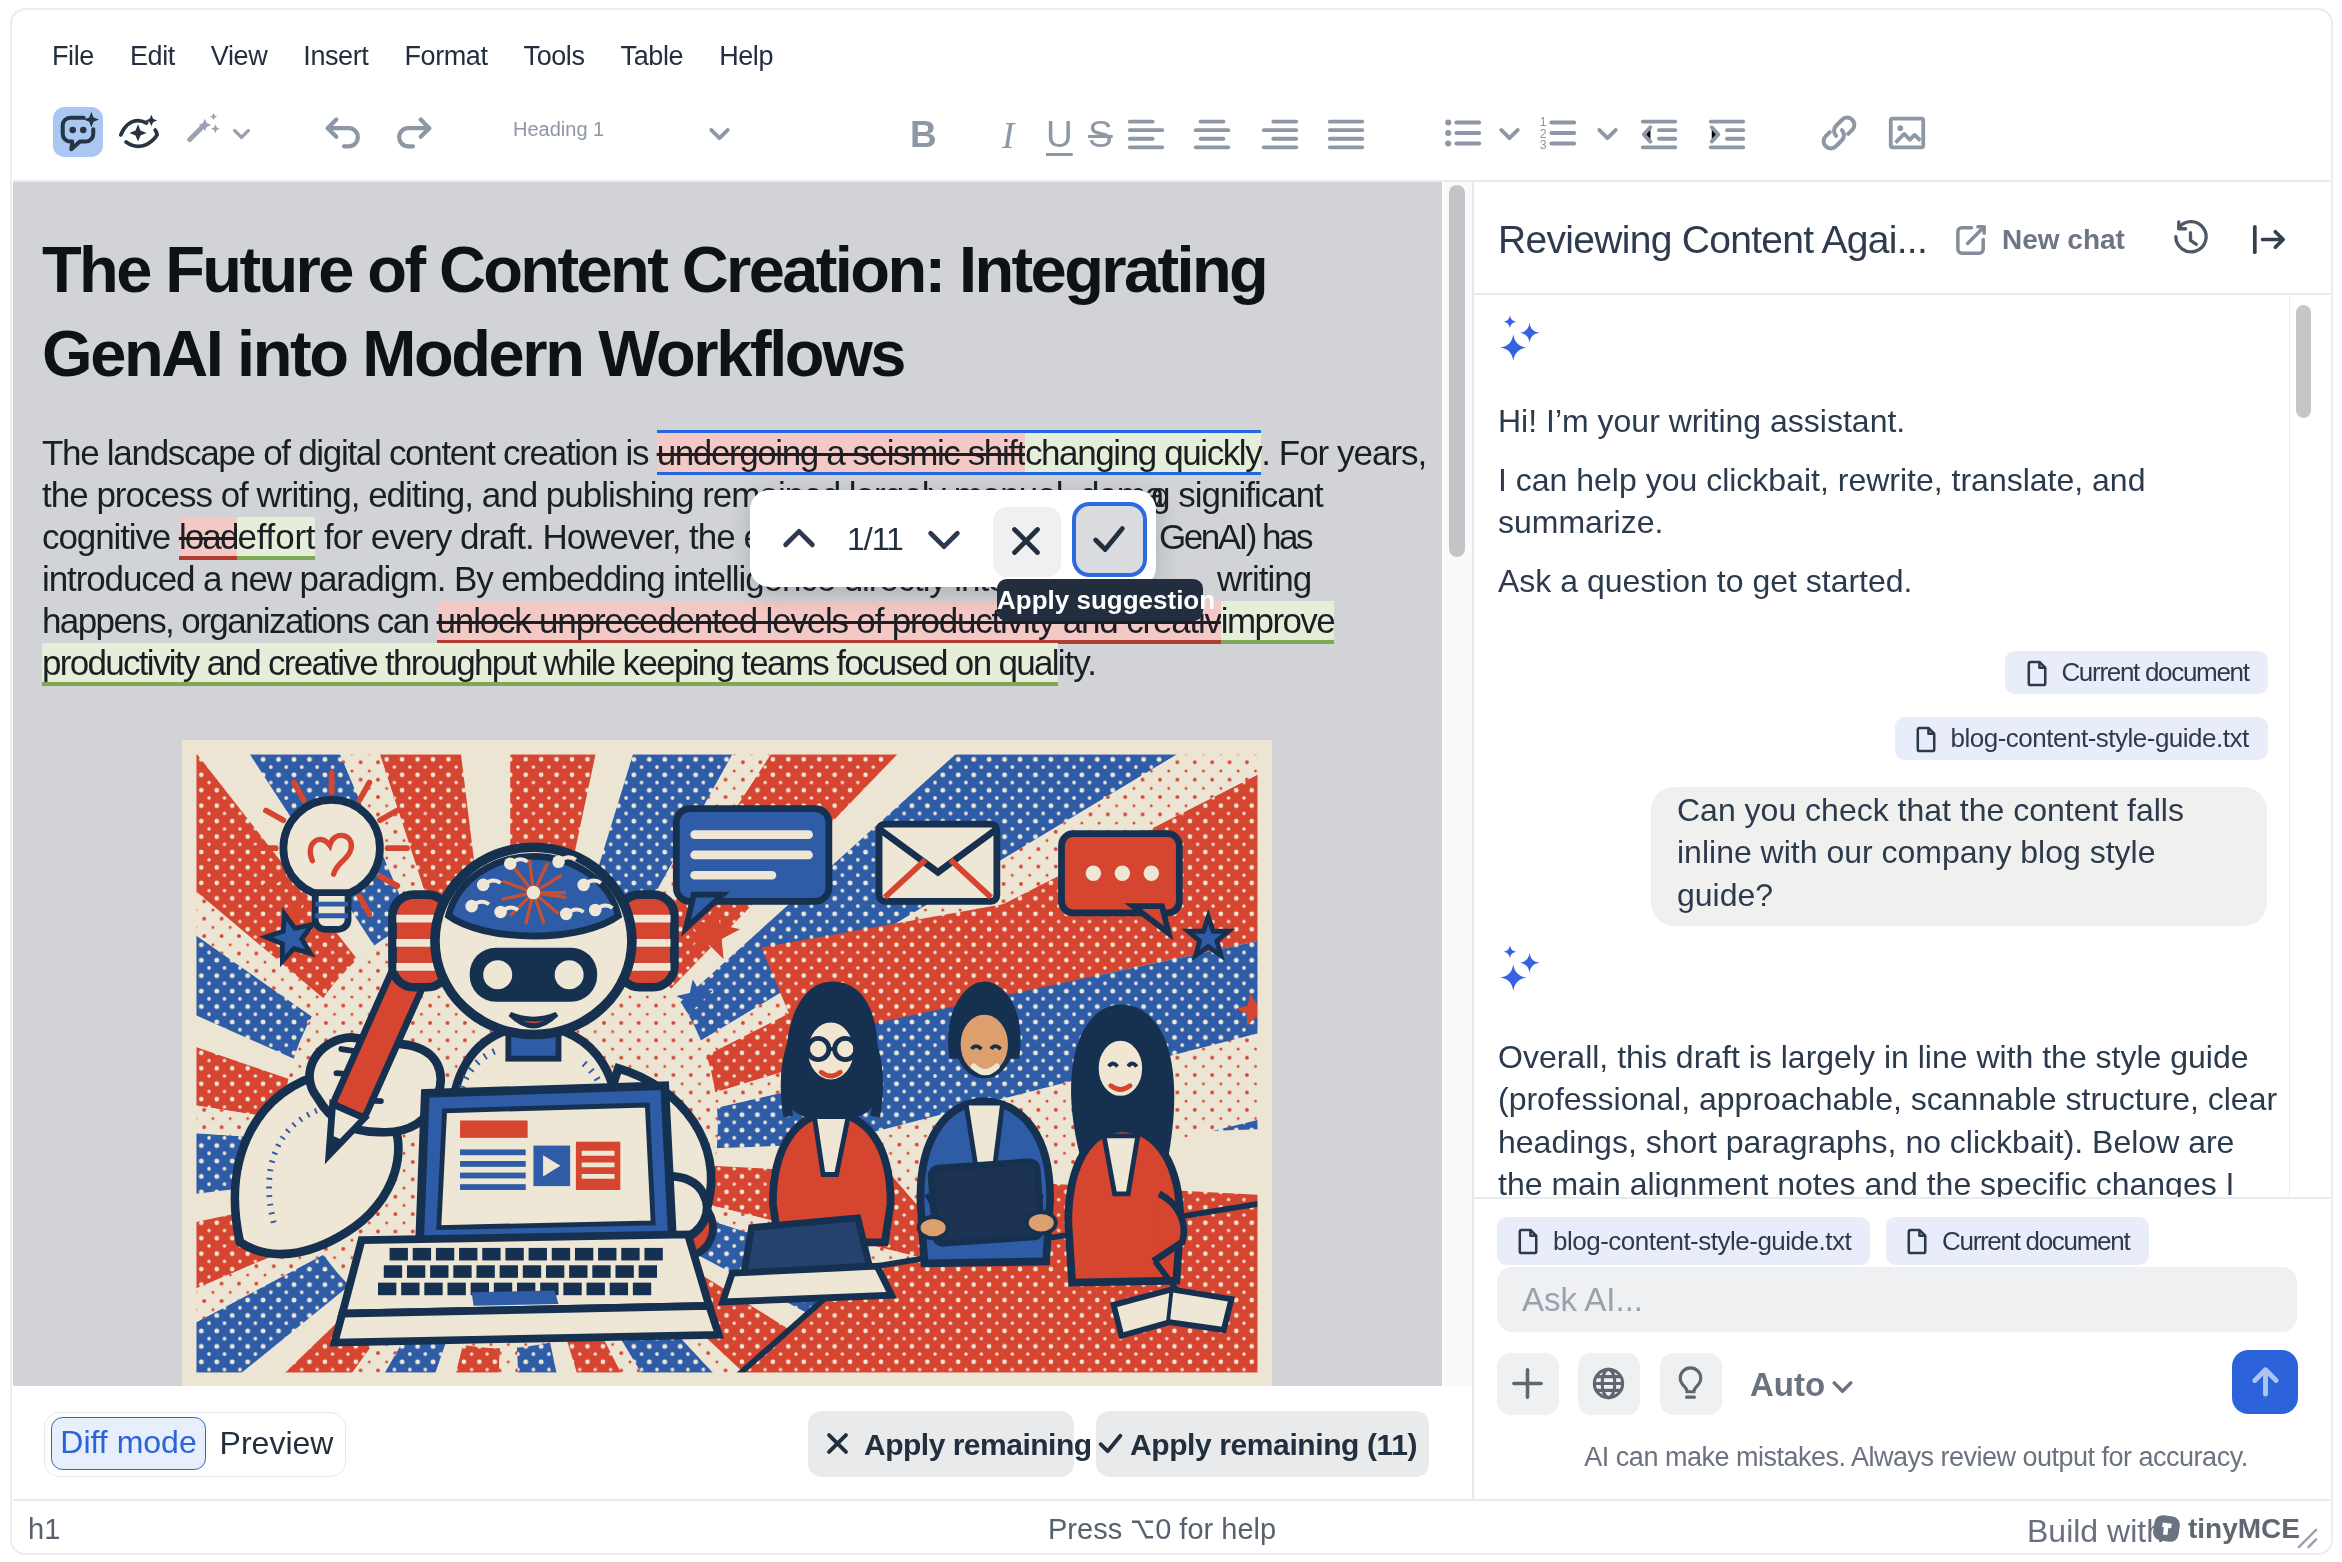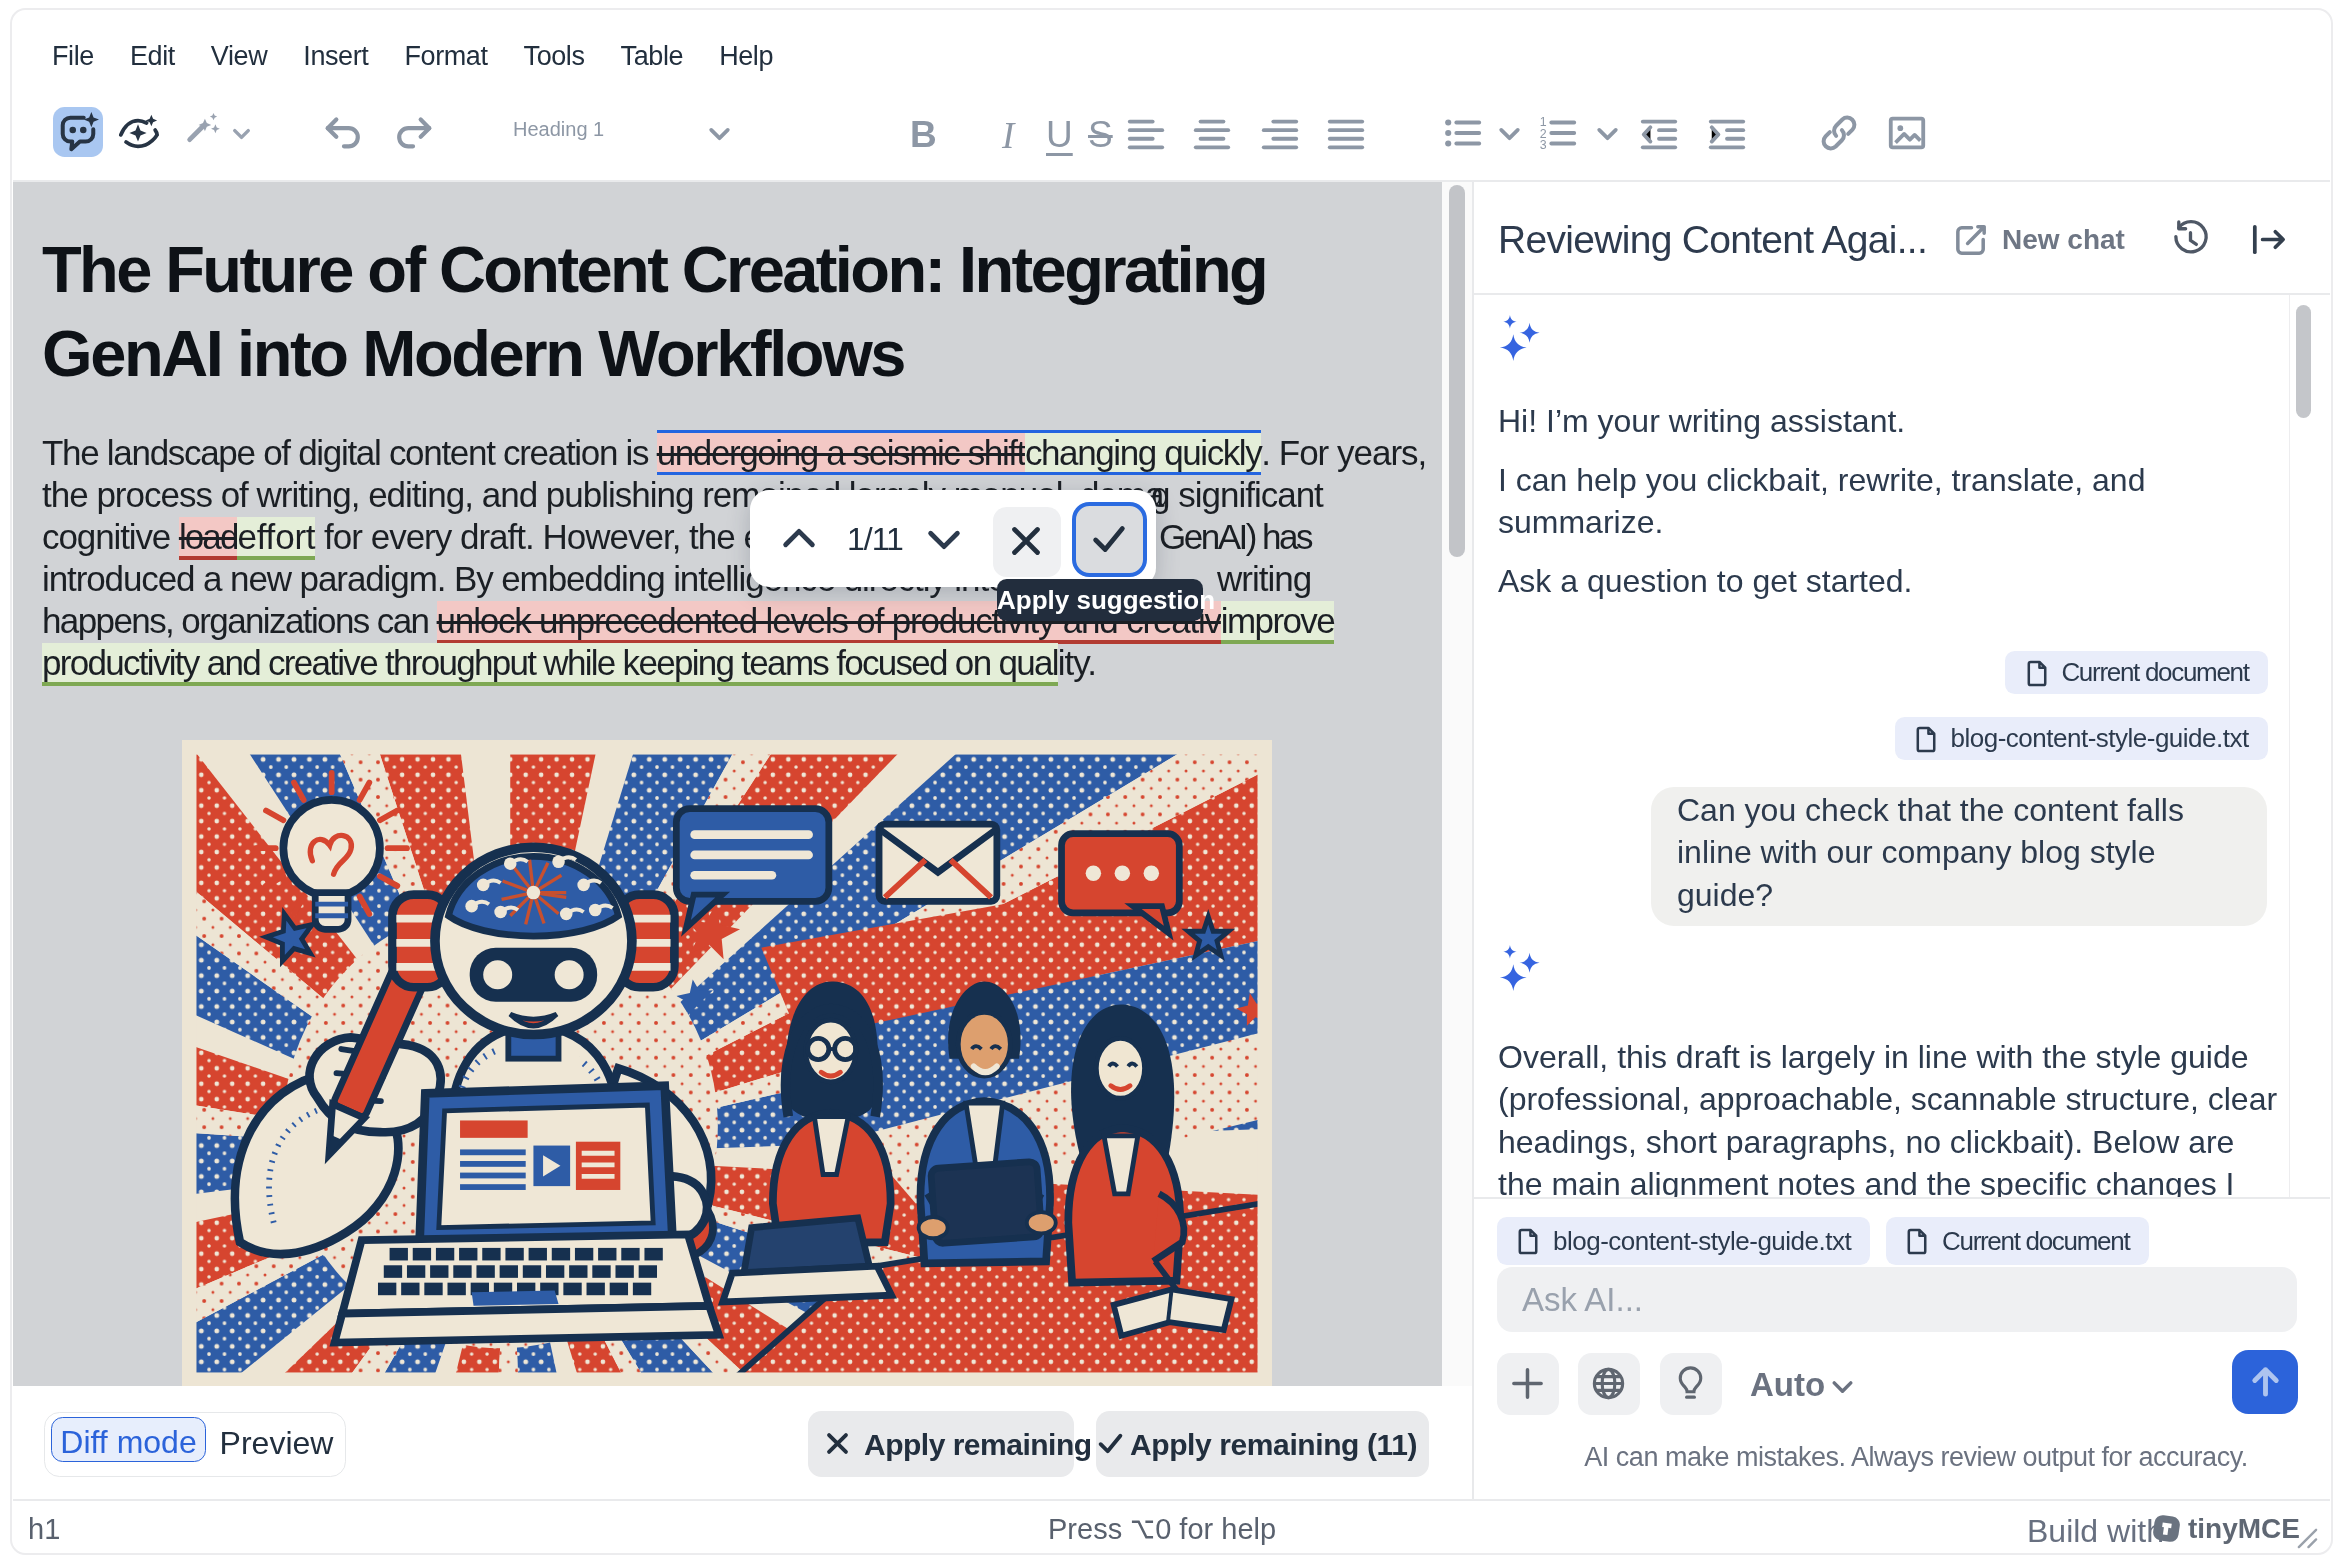--- a/index.html
+++ b/index.html
@@ -440,21 +440,21 @@
 <path d="M1012,470 c20,10 30,30 24,50 l-30,20" fill="#d6452f" stroke="#16304f" stroke-width="7"></path>
 <line x1="1008" y1="540" x2="1032" y2="572" stroke="#16304f" stroke-width="6"></line>
 <path d="M965,585 l60,-16 62,10 -8,32 -56,-8 -50,14 Z" fill="#efe7d6" stroke="#16304f" stroke-width="6"></path>
 <path d="M1025,569 l-4,36" stroke="#16304f" stroke-width="4"></path>
 <rect x="0" y="0" width="1129" height="670" fill="none" stroke="#ede5d4" stroke-width="30"></rect>
 </svg></div>
 
   <div class="abs" style="left:12.6px;top:1386px;width:1460px;height:113px;background:#fff;"></div>
 
   <div class="abs" style="left:44px;top:1412px;width:302px;height:65px;background:#fff;border:1.9px solid #e6e8ea;border-radius:15.4px;"></div>
-  <div class="abs nw" style="left:51px;top:1417px;width:155px;height:45px;background:#e7eefc;border:1.9px solid #2b63da;border-radius:11.6px;color:#2b63da;font-size:32px;line-height:49px;text-align:center;">Diff mode</div>
+  <div class="abs nw" style="left:51px;top:1417px;width:155px;height:53px;background:#e7eefc;border:1.9px solid #2b63da;border-radius:11.6px;color:#2b63da;font-size:32px;line-height:49px;text-align:center;">Diff mode</div>
   <div class="abs nw" style="left:216px;top:1417px;width:121px;height:53px;color:#222f3e;font-size:32px;line-height:53px;text-align:center;">Preview</div>
 
   <div class="abs nw" style="left:808px;top:1411px;width:266px;height:66px;background:#e9eaec;border-radius:13.5px;"></div>
   <svg class="abs" style="left:822px;top:1428px;" width="31" height="31" viewBox="0 0 44 44">
       <path d="M10 10 L34 34 M34 10 L10 34" stroke="#222f3e" stroke-width="5.5" stroke-linecap="round"></path>
     </svg>
   <div class="abs nw" style="left:864px;top:1428px;font-size:30px;letter-spacing:-0.5px;font-weight:bold;color:#222f3e;">Apply remaining</div>
   <div class="abs nw" style="left:1096px;top:1411px;width:333px;height:66px;background:#e9eaec;border-radius:13.5px;"></div>
   <svg class="abs" style="left:1095px;top:1428px;" width="31" height="31" viewBox="0 0 44 44">
       <path d="M8 23 L18 33 L36 11" fill="none" stroke="#222f3e" stroke-width="5.5" stroke-linecap="round" stroke-linejoin="round"></path>

